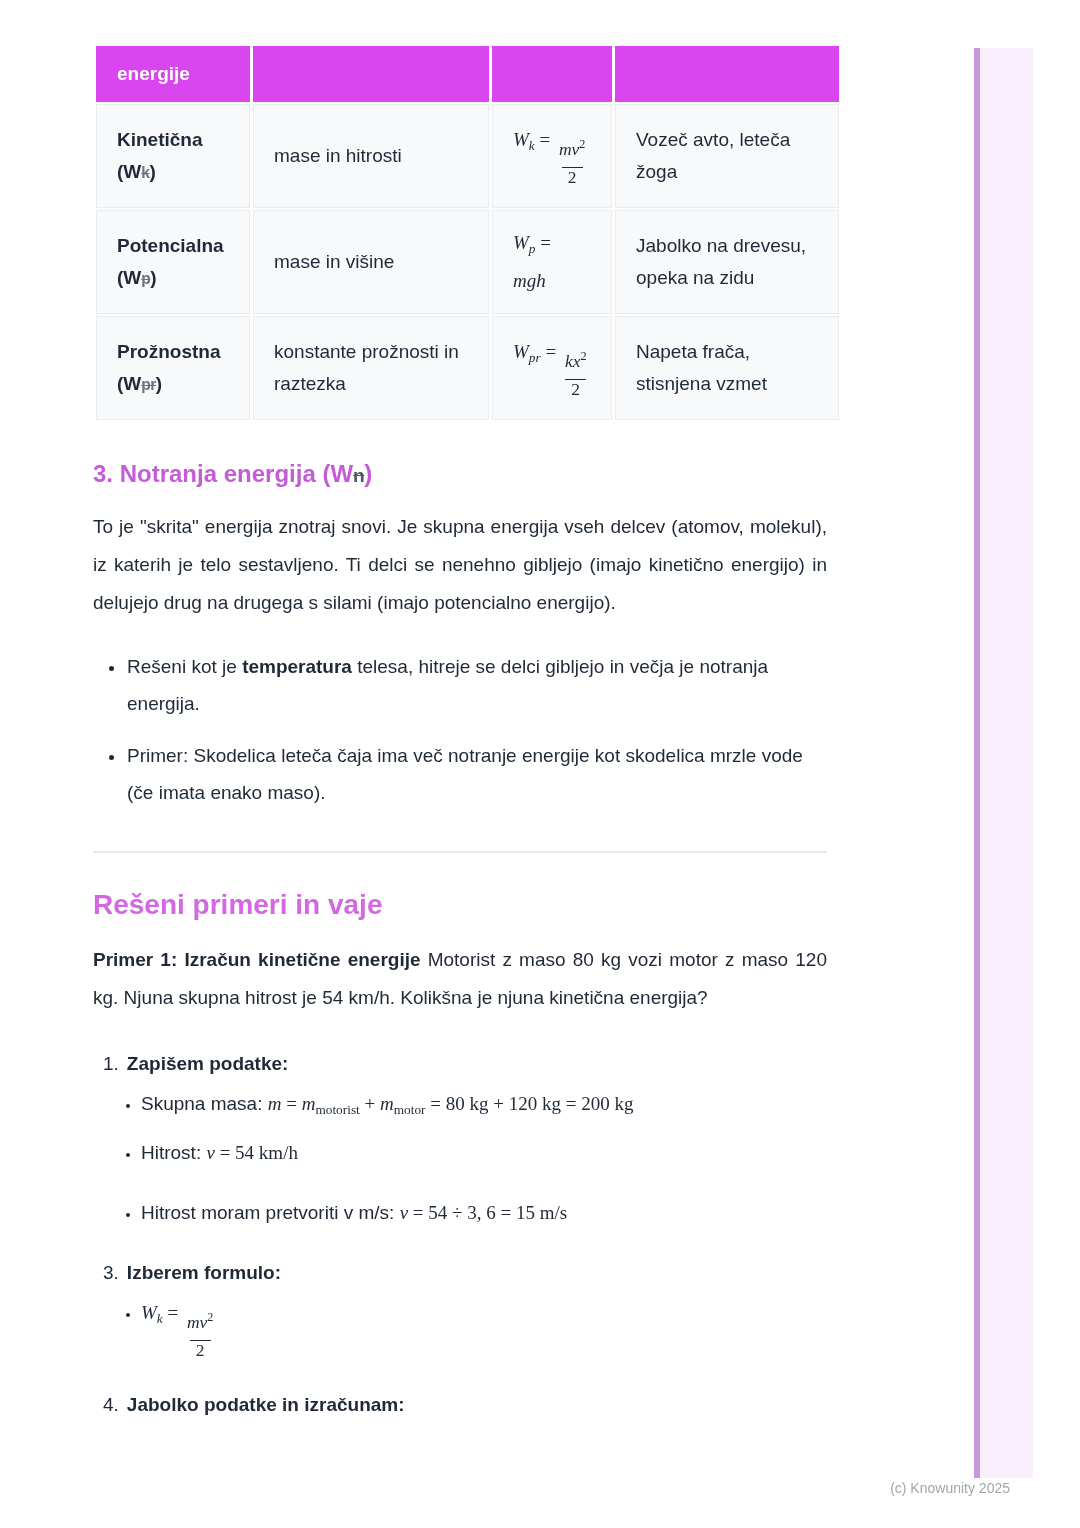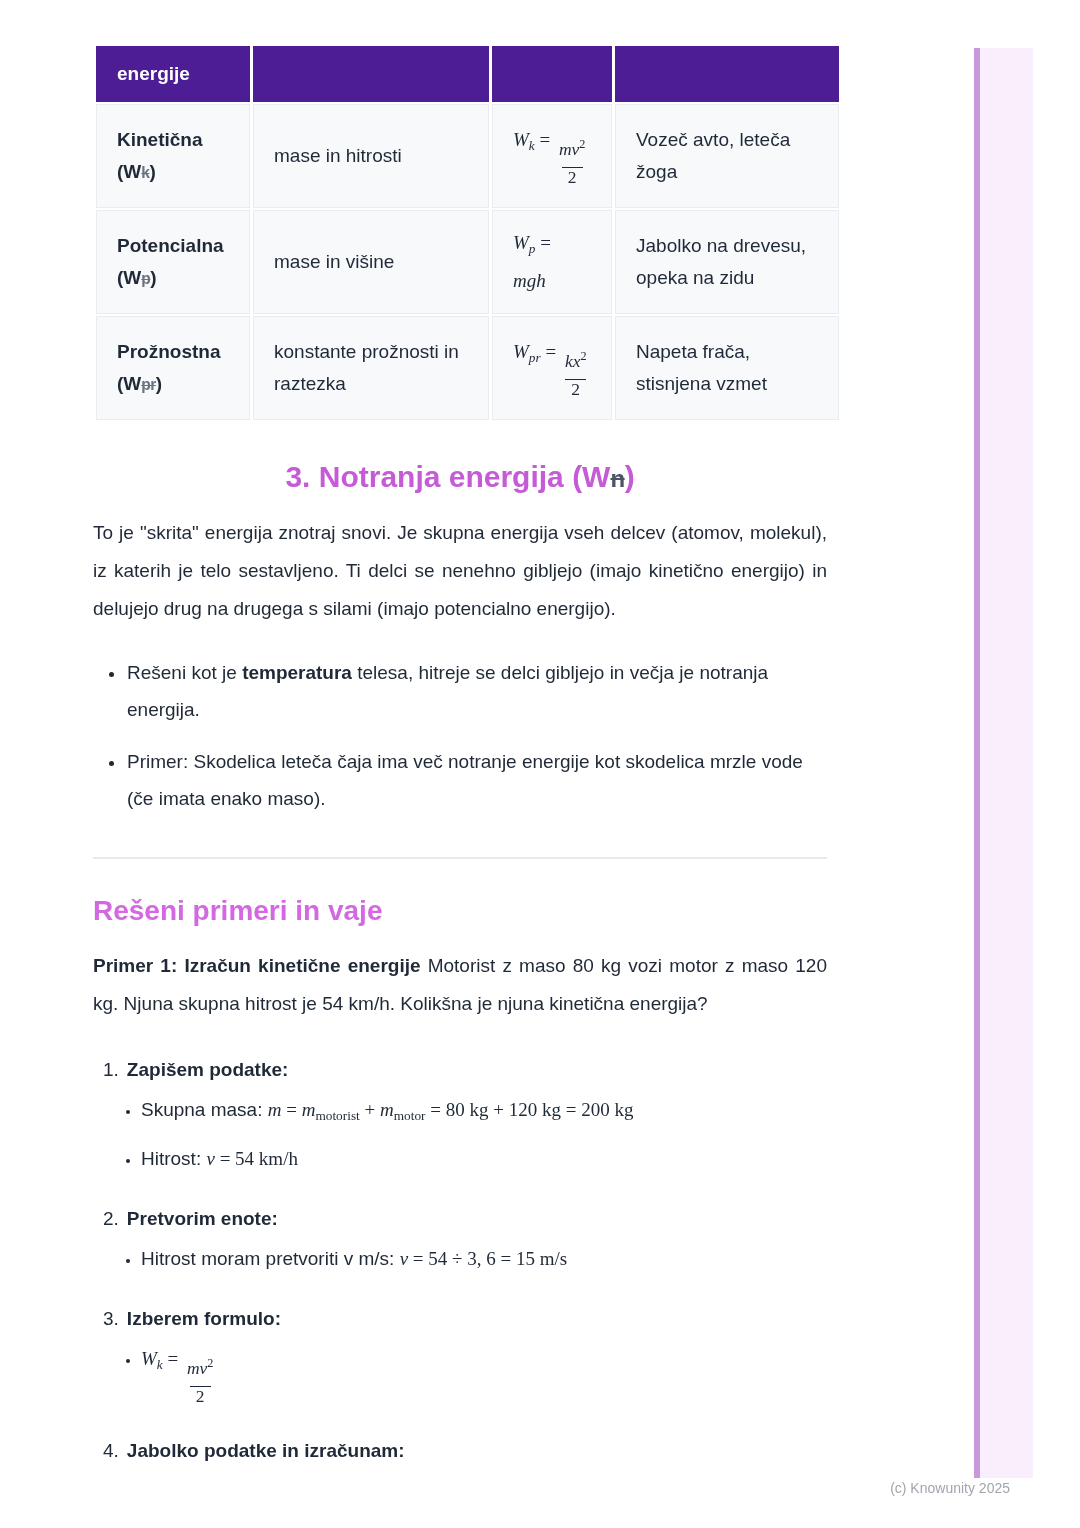--- a/index.html
+++ b/index.html
@@ -10,21 +10,21 @@
     color:#1f2937;
   }
   .content{width:734px;margin-left:93px;position:relative;}
 
   
   table.energy{
     border-collapse:separate;border-spacing:3px 2px;
     margin-top:44px;table-layout:fixed;width:740px;
   }
   table.energy th{
-    background:#4c1d95;color:#ffffff;font-weight:bold;font-size:19px;
+    background:#d946ef;color:#ffffff;font-weight:bold;font-size:19px;
     text-align:left;padding:0 0 0 21px;height:56px;vertical-align:middle;
   }
   table.energy td{
     background:#f8f9fb;border:1px solid #e9ecf1;
     font-size:19px;line-height:32px;vertical-align:middle;
     padding:14px 14px 14px 20px;height:74px;
   }
   .col1{width:154px;}.col2{width:236px;}.col3{width:120px;}.col4{width:224px;}
   .row-name{font-weight:bold;}
   .row-symbol{font-weight:bold;}
@@ -39,21 +39,21 @@
   .m-sub{font-size:0.7em;vertical-align:-0.3em;}
   .m-subi{font-style:italic;font-size:0.7em;vertical-align:-0.3em;}
   .m-sup{font-size:0.7em;vertical-align:0.55em;}
   .frac{display:inline-flex;flex-direction:column;align-items:center;
         vertical-align:-0.5em;line-height:1.1;margin:0 2px;font-size:0.92em;gap:8px;}
   .fnum{display:block;padding:0 2px;}
   .fden{display:block;border-top:1px solid #1f2937;padding:0 6px;}
 
   
   h3.h3{
-    color:#c55bd6;font-size:30px;font-weight:bold;margin:38px 0 12px 0;text-align:center;
+    color:#c55bd6;font-size:24px;font-weight:bold;margin:38px 0 12px 0;
   }
   h3.h3 .struck-sub{color:#4b5563;font-size:0.8em;}
   h2.h2{
     color:#d468e2;font-size:28px;font-weight:bold;margin:36px 0 0 0;
   }
   p.para{
     font-size:19px;line-height:38px;text-align:justify;margin:20px 0 0 0;
   }
   ul.bullets{margin:26px 0 0 0;padding-left:32px;}
   ul.bullets li{
@@ -164,21 +164,20 @@
 
     <div class="step">
       <div class="step-head"><span class="step-num">1.</span><span class="step-label">Zapišem podatke:</span></div>
       <ul class="substeps">
         <li><span>Skupna masa: </span><span class="math"><span class="m-i">m</span><span class="m-r"> = </span><span class="m-i">m</span><span class="m-sub">motorist</span><span class="m-r"> + </span><span class="m-i">m</span><span class="m-sub">motor</span><span class="m-r"> = 80 kg + 120 kg = 200 kg</span></span></li>
         <li><span>Hitrost: </span><span class="math"><span class="m-i">v</span><span class="m-r"> = 54 km/h</span></span></li>
       </ul>
     </div>
 
     <div class="step">
-      <div class="step-head"><span class="step-num">2.</span><span class="step-label">Pretvorim enote:</span></div>
       <ul class="substeps">
         <li><span>Hitrost moram pretvoriti v m/s: </span><span class="math"><span class="m-i">v</span><span class="m-r"> = 54 ÷ 3, 6 = 15 m/s</span></span></li>
       </ul>
     </div>
 
     <div class="step">
       <div class="step-head"><span class="step-num">3.</span><span class="step-label">Izberem formulo:</span></div>
       <ul class="substeps">
         <li><span></span><span class="math"><span class="m-i">W</span><span class="m-subi">k</span><span class="m-r"> = </span><span class="frac">
                 <span class="fnum"><span class="m-i">mv</span><span class="m-sup">2</span></span>

